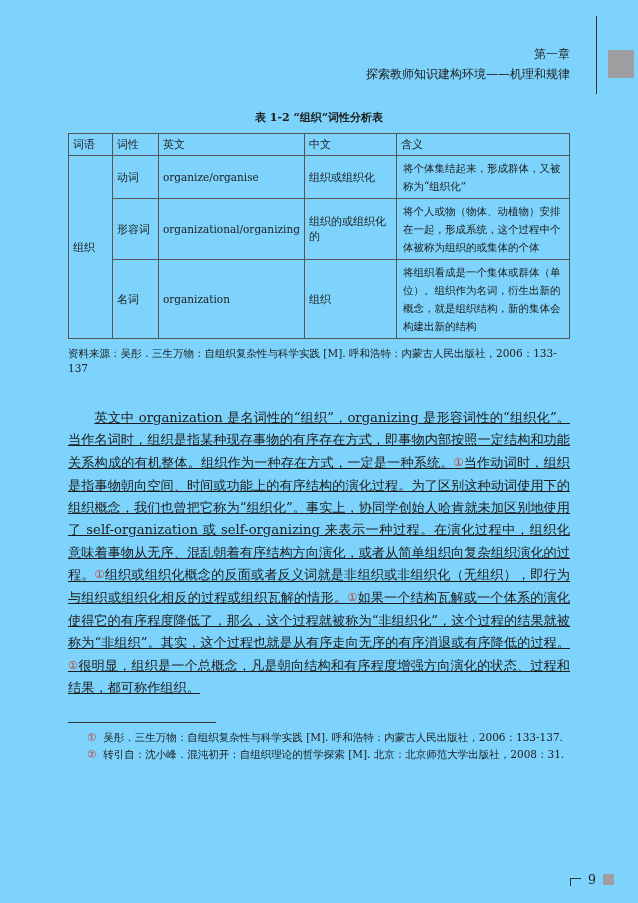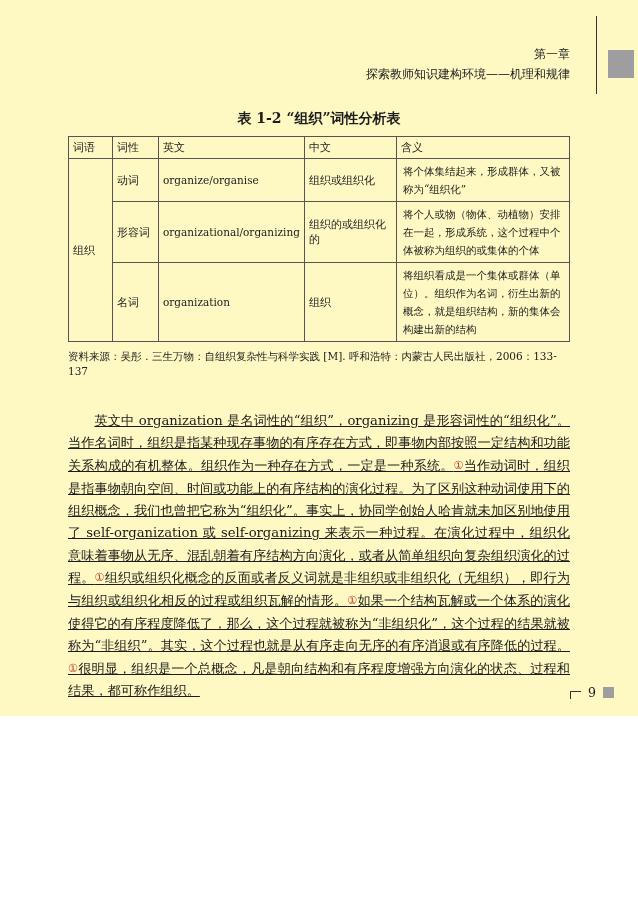--- a/index.html
+++ b/index.html
@@ -1,21 +1,21 @@
 <!DOCTYPE html>
 <html><head>
 <meta charset="utf-8">
 <style>
   * { margin: 0; padding: 0; box-sizing: border-box; }
   html, body { background: #ffffff; }
   .page {
     position: relative;
     width: 638px;
-    height: 716px;
-    background: #fef9c3;
+    height: 903px;
+    background: #7dd3fc;
     overflow: hidden;
     font-family: "DejaVu Serif", "Liberation Serif", serif;
     color: #1c1c1c;
   }
   
   .header-text {
     position: absolute;
     top: 44px;
     right: 68px;
     text-align: right;
@@ -37,21 +37,21 @@
     right: 4px;
     width: 26px;
     height: 28px;
     background: #9e9ea0;
   }
   
   .content { padding: 110px 68px 0 68px; }
   .table-title {
     text-align: center;
     font-weight: bold;
-    font-size: 14px;
+    font-size: 11px;
     margin-bottom: 8px;
   }
   table.word-table {
     width: 100%;
     border-collapse: collapse;
     font-size: 11px;
   }
   table.word-table th, table.word-table td {
     border: 1px solid #555;
     text-align: left;
@@ -194,20 +194,24 @@
     </table>
 
     <div class="table-source">资料来源：吴彤．三生万物：自组织复杂性与科学实践 [M]. 呼和浩特：内蒙古人民出版社，2006：133-137</div>
 
     <p class="body-para"><span>英文中 organization 是名词性的“组织”，organizing 是形容词性的“组织化”。当作名词时，组织是指某种现存事物的有序存在方式，即事物内部按照一定结构和功能关系构成的有机整体。组织作为一种存在方式，一定是一种系统。</span><span class="fn-marker">①</span><span>当作动词时，组织是指事物朝向空间、时间或功能上的有序结构的演化过程。为了区别这种动词使用下的组织概念，我们也曾把它称为“组织化”。事实上，协同学创始人哈肯就未加区别地使用了 self-organization 或 self-organizing 来表示一种过程。在演化过程中，组织化意味着事物从无序、混乱朝着有序结构方向演化，或者从简单组织向复杂组织演化的过程。</span><span class="fn-marker">①</span><span>组织或组织化概念的反面或者反义词就是非组织或非组织化（无组织），即行为与组织或组织化相反的过程或组织瓦解的情形。</span><span class="fn-marker">①</span><span>如果一个结构瓦解或一个体系的演化使得它的有序程度降低了，那么，这个过程就被称为“非组织化”，这个过程的结果就被称为“非组织”。其实，这个过程也就是从有序走向无序的有序消退或有序降低的过程。</span><span class="fn-marker">①</span><span>很明显，组织是一个总概念，凡是朝向结构和有序程度增强方向演化的状态、过程和结果，都可称作组织。</span></p>
 
 
 
     <div class="footnote-block">
       <div class="footnote-rule"></div>
+      <div id="footnotes">
+          <div class="footnote"><span class="fn-marker">①</span><span>吴彤．三生万物：自组织复杂性与科学实践 [M]. 呼和浩特：内蒙古人民出版社，2006：133-137.</span></div>
+          <div class="footnote"><span class="fn-marker">②</span><span>转引自：沈小峰．混沌初开：自组织理论的哲学探索 [M]. 北京：北京师范大学出版社，2008：31.</span></div>
+        </div>
     </div>
 
   </div>
 
   <div class="footer">
     <span class="corner-mark"></span>
     <span class="page-number">9</span>
     <span class="footer-square"></span>
   </div>
 

